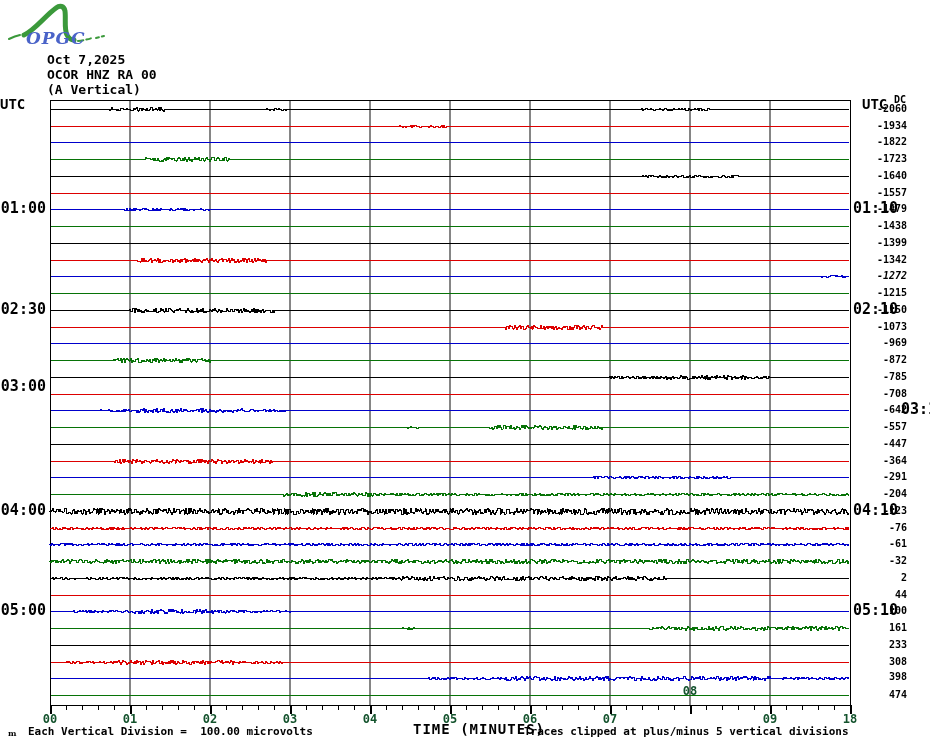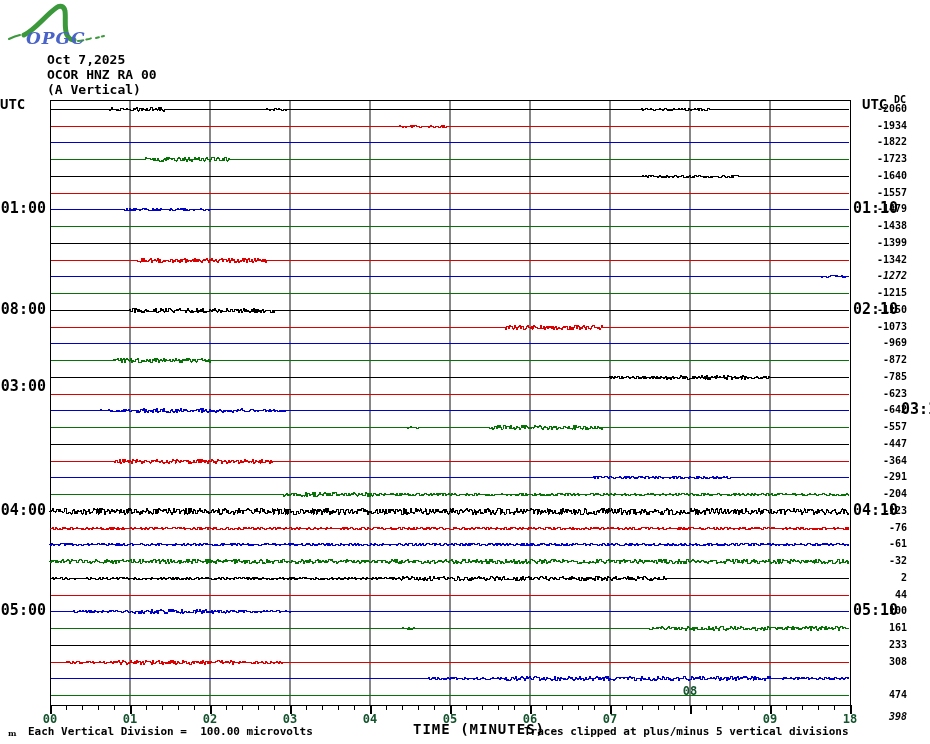--- a/index.html
+++ b/index.html
@@ -145,21 +145,21 @@
       <div class="abs xtick" style="left: 190px; top: 712px;">02</div>
       <div class="abs xtick" style="left: 270px; top: 712px;">03</div>
       <div class="abs xtick" style="left: 350px; top: 712px;">04</div>
       <div class="abs xtick" style="left: 430px; top: 712px;">05</div>
       <div class="abs xtick" style="left: 510px; top: 712px;">06</div>
       <div class="abs xtick" style="left: 590px; top: 712px;">07</div>
       <div class="abs xtick" style="left: 670px; top: 684px;">08</div>
       <div class="abs xtick" style="left: 750px; top: 712px;">09</div>
       <div class="abs xtick" style="left: 830px; top: 712px;">18</div>
       <div class="abs timelabel left" style="left: 0px; top: 200.457px;">01:00</div>
-      <div class="abs timelabel left" style="left: 0px; top: 300.914px;">08:00</div>
+      <div class="abs timelabel left" style="left: 0px; top: 300.914px;">02:30</div>
       <div class="abs timelabel left" style="left: 0px; top: 378px;">03:00</div>
       <div class="abs timelabel left" style="left: 0px; top: 501.829px;">04:00</div>
       <div class="abs timelabel left" style="left: 0px; top: 602.286px;">05:00</div>
       <div class="abs timelabel" style="left: 853px; top: 200.457px;">01:10</div>
       <div class="abs timelabel" style="left: 853px; top: 300.914px;">02:10</div>
       <div class="abs timelabel" style="left: 853px; top: 401.371px; margin-left: 48px;">03:10</div>
       <div class="abs timelabel" style="left: 853px; top: 501.829px;">04:10</div>
       <div class="abs timelabel" style="left: 853px; top: 602.286px;">05:10</div>
       <div class="abs dcval" style="left: 855px; top: 104px;">-2060</div>
       <div class="abs dcval" style="left: 855px; top: 120.743px;">-1934</div>
@@ -171,38 +171,38 @@
       <div class="abs dcval" style="left: 855px; top: 221.2px;">-1438</div>
       <div class="abs dcval" style="left: 855px; top: 237.943px;">-1399</div>
       <div class="abs dcval" style="left: 855px; top: 254.686px;">-1342</div>
       <div class="abs dcval" style="left: 855px; top: 271.429px; font-style: italic;">-1272</div>
       <div class="abs dcval" style="left: 855px; top: 288.171px;">-1215</div>
       <div class="abs dcval" style="left: 855px; top: 304.914px;">-1150</div>
       <div class="abs dcval" style="left: 855px; top: 321.657px;">-1073</div>
       <div class="abs dcval" style="left: 855px; top: 338.4px;">-969</div>
       <div class="abs dcval" style="left: 855px; top: 355.143px;">-872</div>
       <div class="abs dcval" style="left: 855px; top: 371.886px;">-785</div>
-      <div class="abs dcval" style="left: 855px; top: 388.629px;">-623</div>
+      <div class="abs dcval" style="left: 855px; top: 388.629px;">-708</div>
       <div class="abs dcval" style="left: 855px; top: 405.371px;">-642</div>
       <div class="abs dcval" style="left: 855px; top: 422.114px;">-557</div>
       <div class="abs dcval" style="left: 855px; top: 438.857px;">-447</div>
       <div class="abs dcval" style="left: 855px; top: 455.6px;">-364</div>
       <div class="abs dcval" style="left: 855px; top: 472.343px;">-291</div>
       <div class="abs dcval" style="left: 855px; top: 489.086px;">-204</div>
       <div class="abs dcval" style="left: 855px; top: 505.829px;">-123</div>
       <div class="abs dcval" style="left: 855px; top: 522.571px;">-76</div>
       <div class="abs dcval" style="left: 855px; top: 539.314px;">-61</div>
       <div class="abs dcval" style="left: 855px; top: 556.057px;">-32</div>
       <div class="abs dcval" style="left: 855px; top: 572.8px;">2</div>
       <div class="abs dcval" style="left: 855px; top: 589.543px;">44</div>
       <div class="abs dcval" style="left: 855px; top: 606.286px;">100</div>
       <div class="abs dcval" style="left: 855px; top: 623.029px;">161</div>
       <div class="abs dcval" style="left: 855px; top: 639.771px;">233</div>
       <div class="abs dcval" style="left: 855px; top: 656.514px;">308</div>
-      <div class="abs dcval" style="left: 855px; top: 712px; font-style: italic;">398</div>
+      <div class="abs dcval" style="left: 855px; top: 672px;">398</div>
       <div class="abs dcval" style="left: 855px; top: 690px;">474</div>
     </div>
 
   <div class="abs xlabel" style="left:413px;top:721px;">TIME (MINUTES)</div>
   <div class="abs note" style="left:28px;top:725px;">Each Vertical Division =  100.00 microvolts</div>
   <div class="abs note" style="left:524px;top:725px;">Traces clipped at plus/minus 5 vertical divisions</div>
   <div class="abs mark" style="left:8px;top:728px;">m</div>
 
 </div>
 

